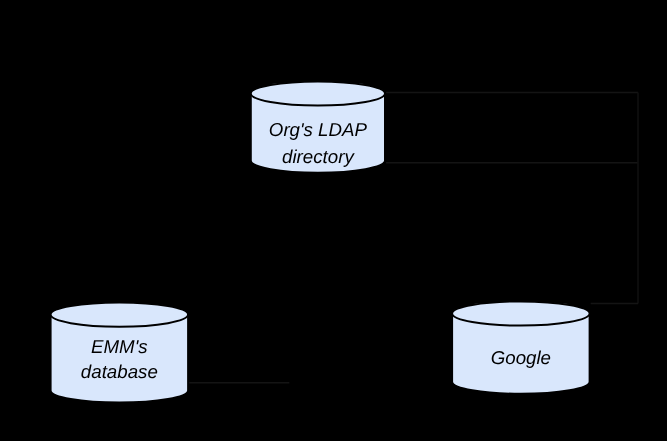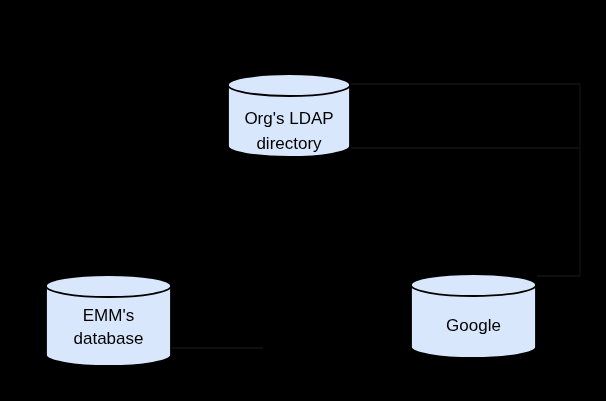--- a/index.html
+++ b/index.html
@@ -5,20 +5,21 @@
   html, body {
     margin: 0;
     padding: 0;
     background: #000000;
   }
   .canvas {
     position: relative;
     width: 606px;
     height: 401px;
     overflow: hidden;
+    font-style: italic;
   }
   .node-label {
     font-family: "Liberation Sans", sans-serif;
     font-size: 17px;
   }
   svg { display: block; }
   .cyl-stroke { stroke-width: 1.8; }
   .connector { stroke-width: 1.4; fill: none; }
 </style>
 </head>

